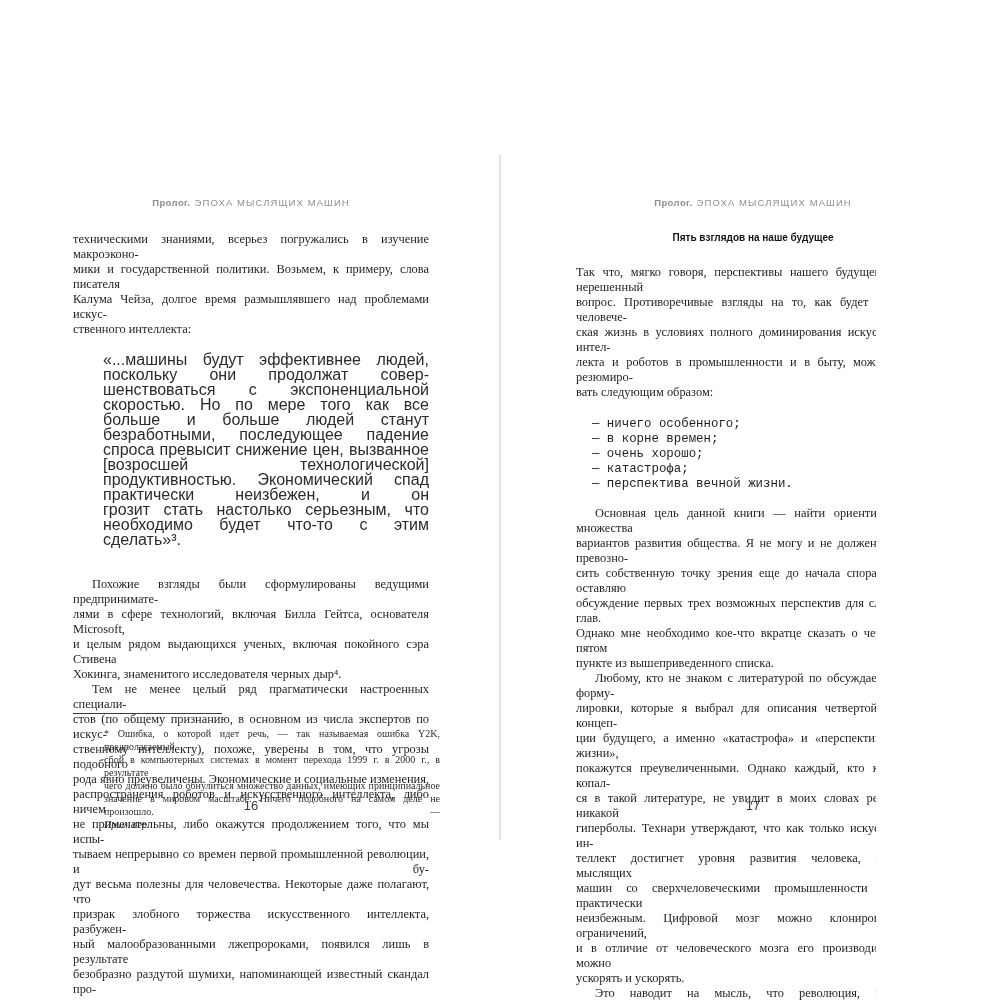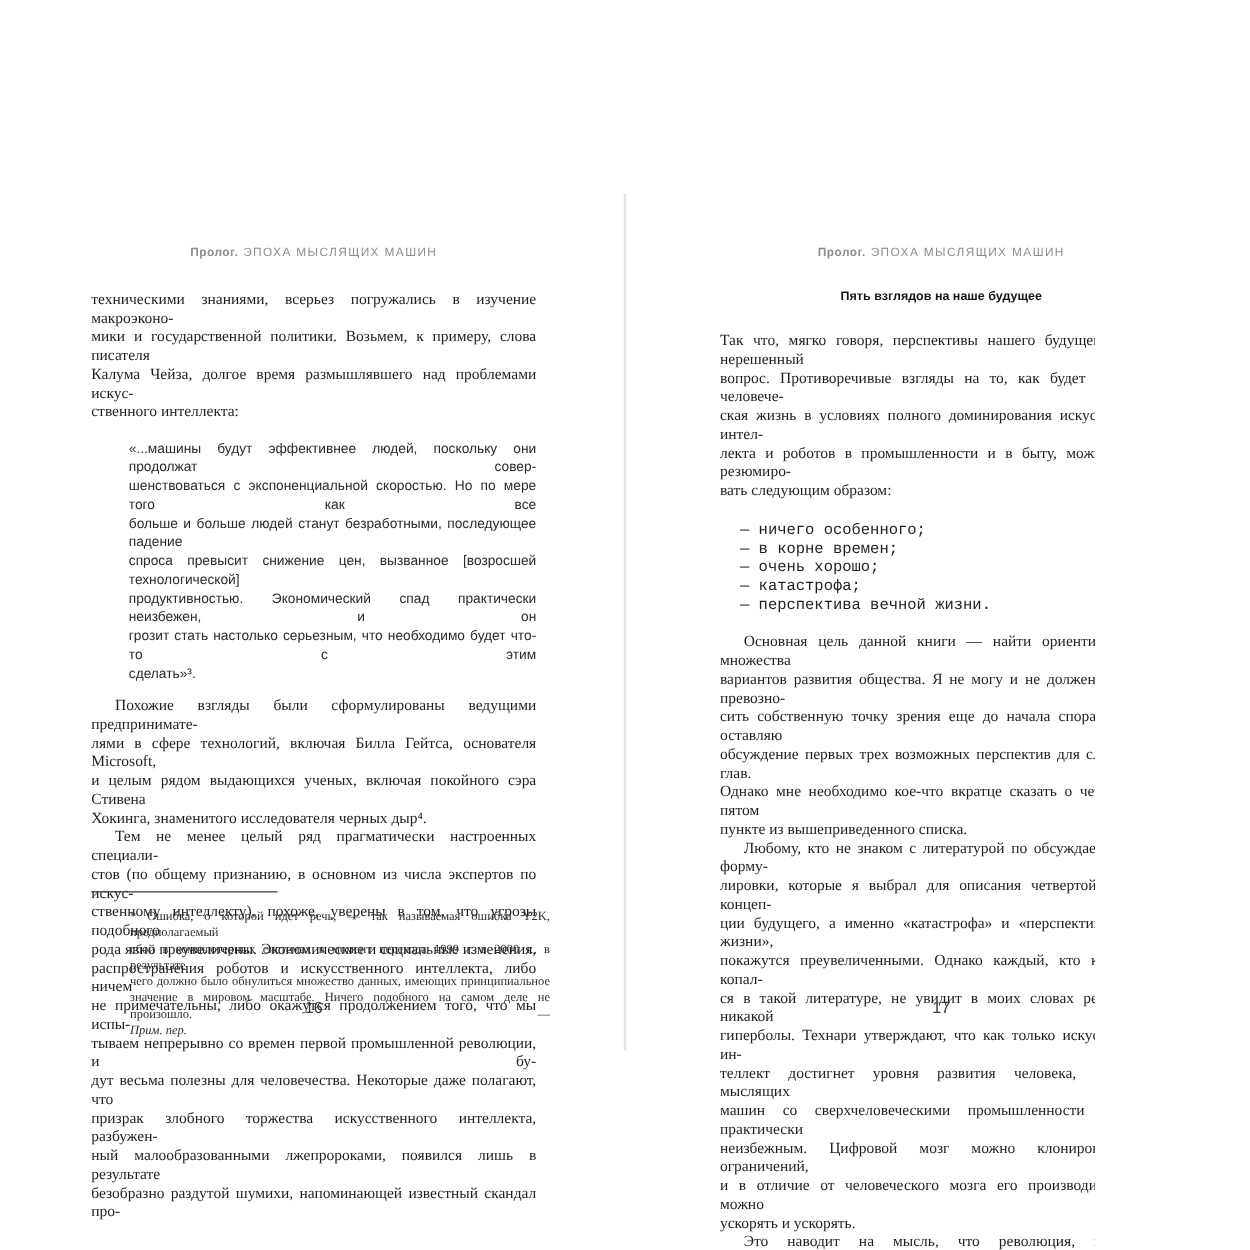--- a/index.html
+++ b/index.html
@@ -18,23 +18,23 @@
   .rh-title{font-weight:400;letter-spacing:1.1px;}
   
   .body-col{font-size:12.4px;line-height:15px;}
   .line{
     text-align:justify;text-align-last:justify;-moz-text-align-last:justify;
     text-justify:inter-word;white-space:normal;
   }
   .line.last{text-align-last:left;-moz-text-align-last:left;}
   .line.indent{text-indent:19px;}
   .block.quote{
-    margin:15px 0 10px 30px;
+    margin:15px 0 30px 30px;
     font-family:"Liberation Sans","DejaVu Sans",sans-serif;
-    font-size:11px;line-height:15px;color:#2b2b2b;
+    font-size:16px;line-height:15px;color:#2b2b2b;
   }
   .block.list{margin:17px 0 14px 16px;}
   .block.list .line{text-align:left;text-align-last:left;font-family:Liberation Mono, monospace;}
   .section-title{
     margin:0 0 17px 0;text-align:center;
     font-family:"Liberation Sans","DejaVu Sans",sans-serif;
     font-size:10px;font-weight:700;line-height:20px;color:#141414;
   }
   
   .fn-sep{top:713px;left:73px;width:149px;height:1px;background:#3c3c3c;}

